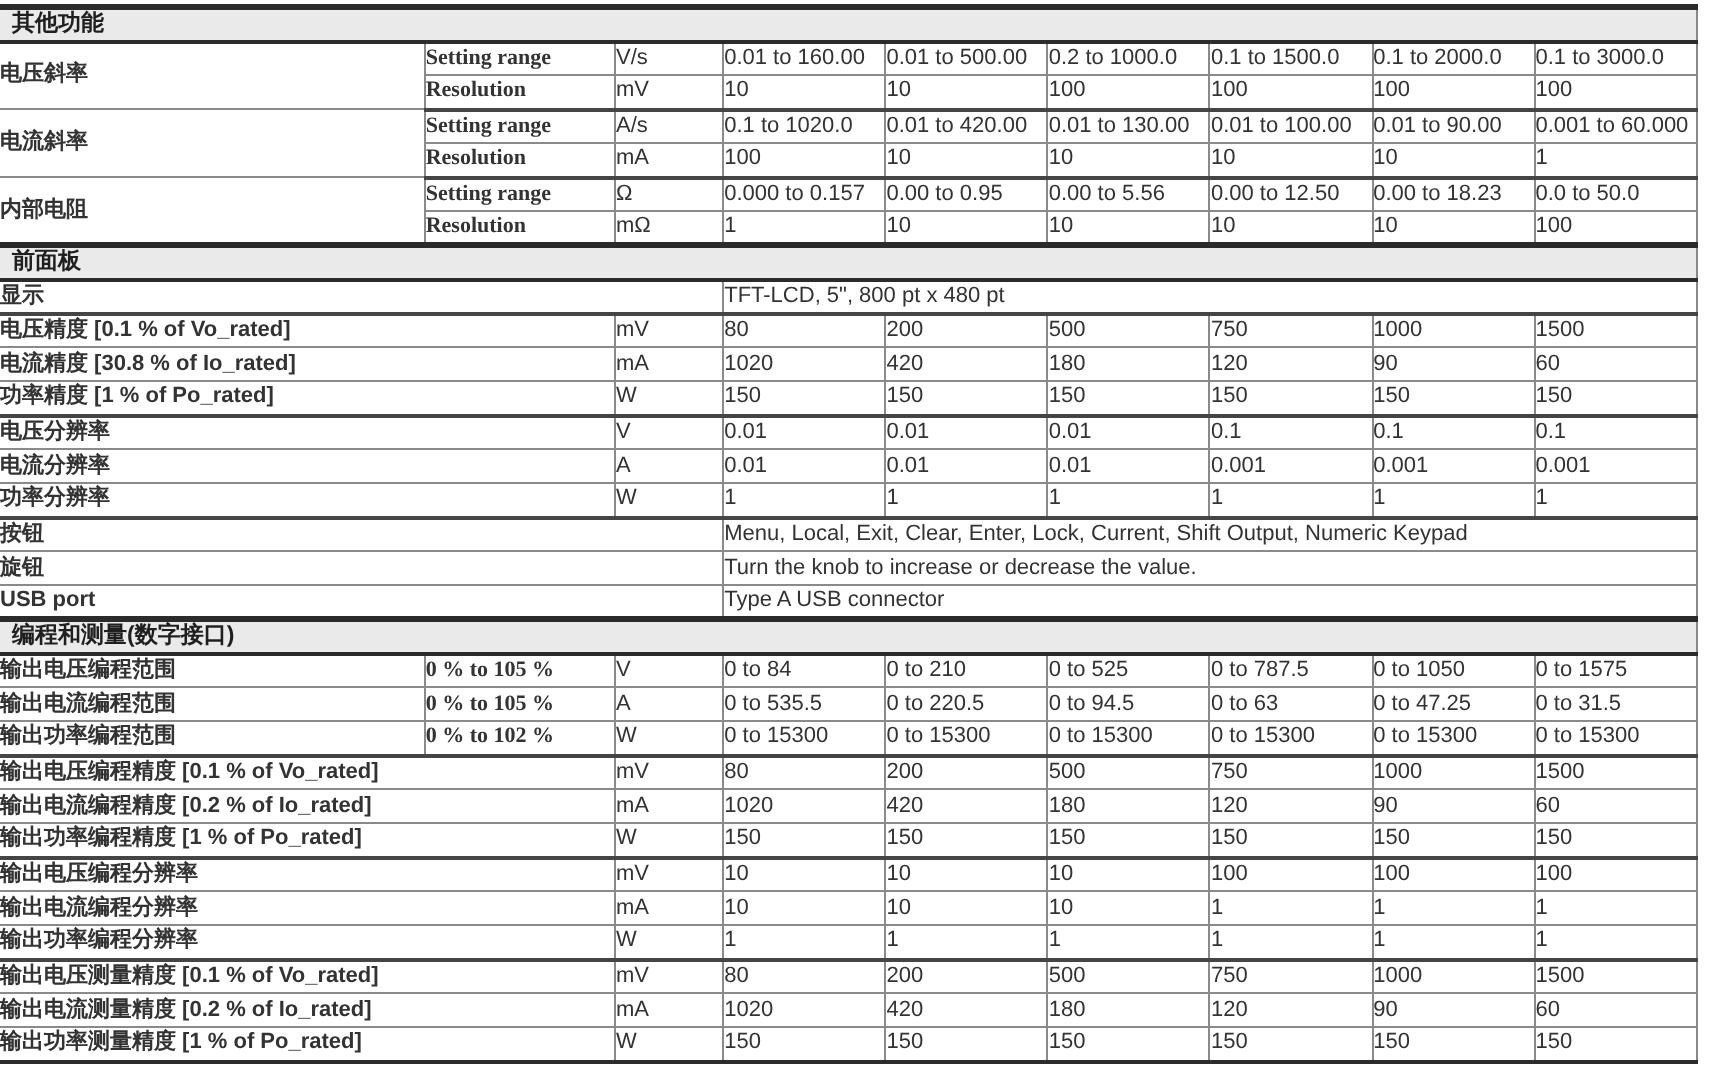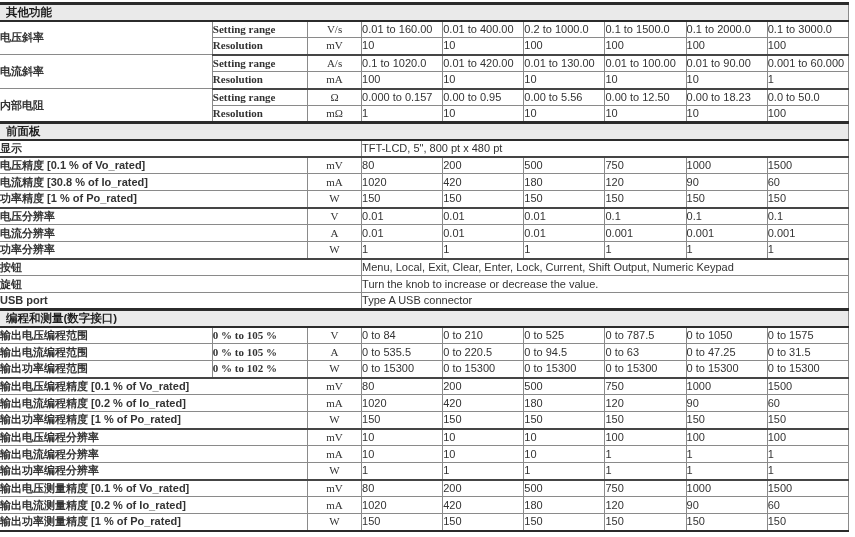--- a/index.html
+++ b/index.html
@@ -25,21 +25,21 @@
     color:#333333;
     white-space:nowrap;
     overflow:hidden;
     border-bottom:1px solid #8a8a8a;
   }
   
   td.subl, td.unit, td.val{border-left:1px solid #8a8a8a;}
   
   td.label{font-weight:bold;color:#242424;padding-left:6px;margin-left:44px;}
   td.subl{font-weight:bold;color:#242424;padding-left:7px;font-family:Liberation Serif, serif;}
-  td.unit{text-align:center;color:#333333;font-family:Liberation Serif, serif;}
+  td.unit{text-align:left;color:#333333;}
   td.val{padding-left:6px;overflow:visible;}
   tr.section td{
     background:#eaeaea;
     font-weight:bold;
     color:#1f1f1f;
     padding-left:6px;
     font-size:11.5px;
     border-top:3px solid #2b2b2b;
     border-bottom:2px solid #2b2b2b;
   }
@@ -62,21 +62,21 @@
   </colgroup>
   <tbody>
       <tr class="section">
         <td class="" colspan="9">其他功能</td>
       </tr>
       <tr>
         <td class="label" rowspan="2">电压斜率</td>
         <td class="subl">Setting range</td>
         <td class="unit">V/s</td>
         <td class="val">0.01 to 160.00</td>
-        <td class="val">0.01 to 400.00</td>
+        <td class="val">0.01 to 500.00</td>
         <td class="val">0.2 to 1000.0</td>
         <td class="val">0.1 to 1500.0</td>
         <td class="val">0.1 to 2000.0</td>
         <td class="val">0.1 to 3000.0</td>
       </tr>
       <tr class="sep">
         <td class="subl">Resolution</td>
         <td class="unit">mV</td>
         <td class="val">10</td>
         <td class="val">10</td>

